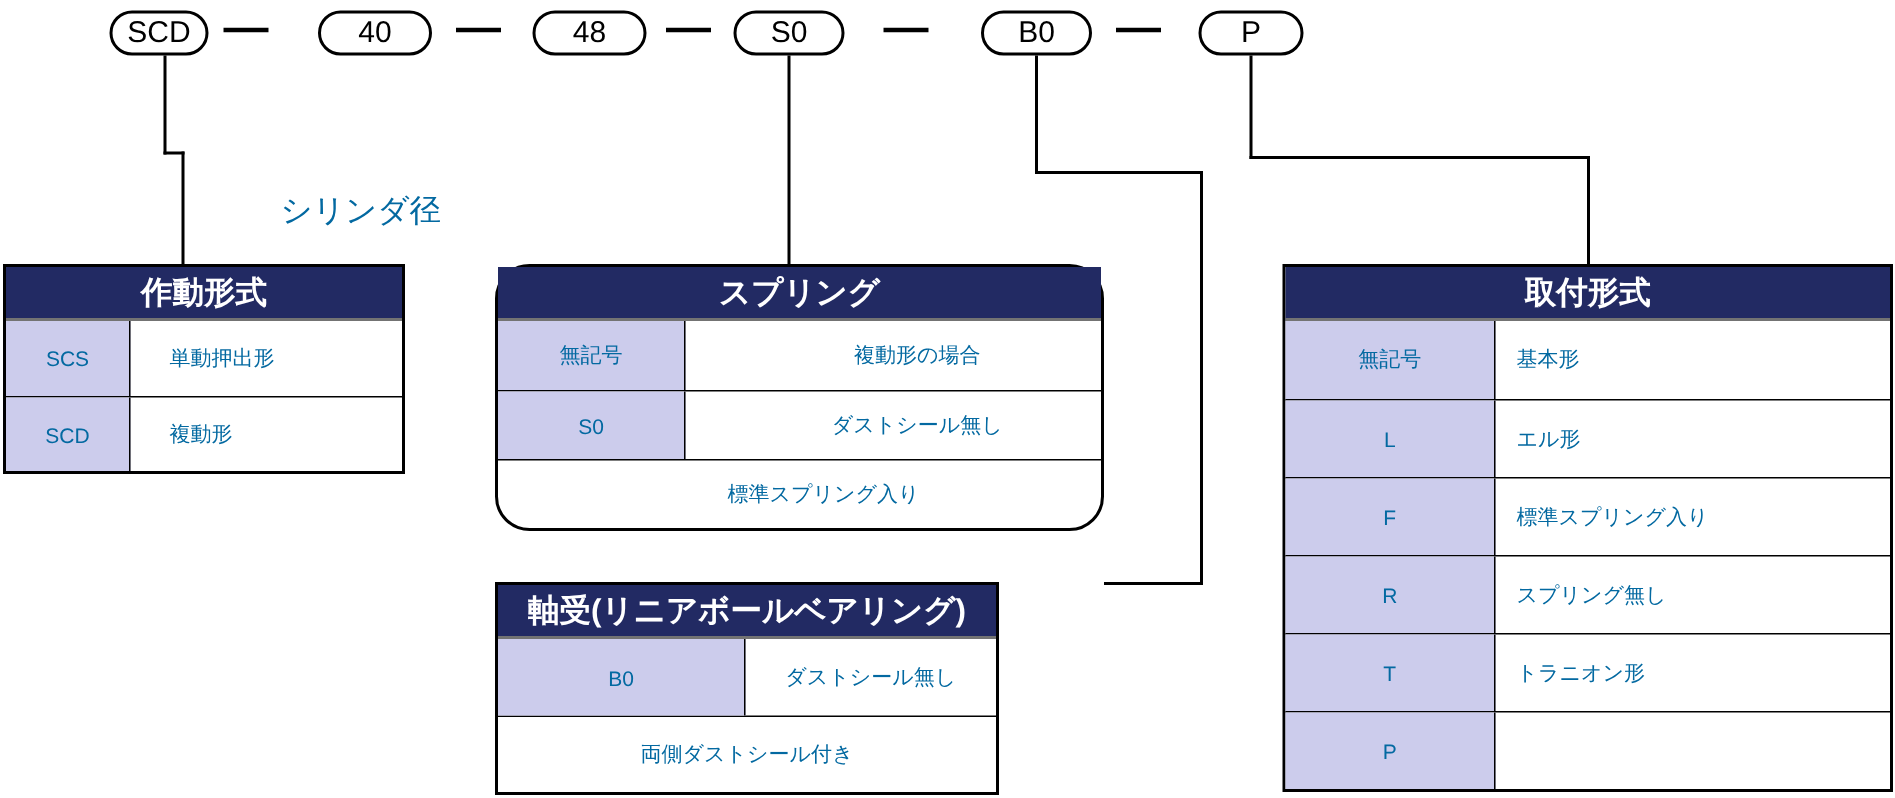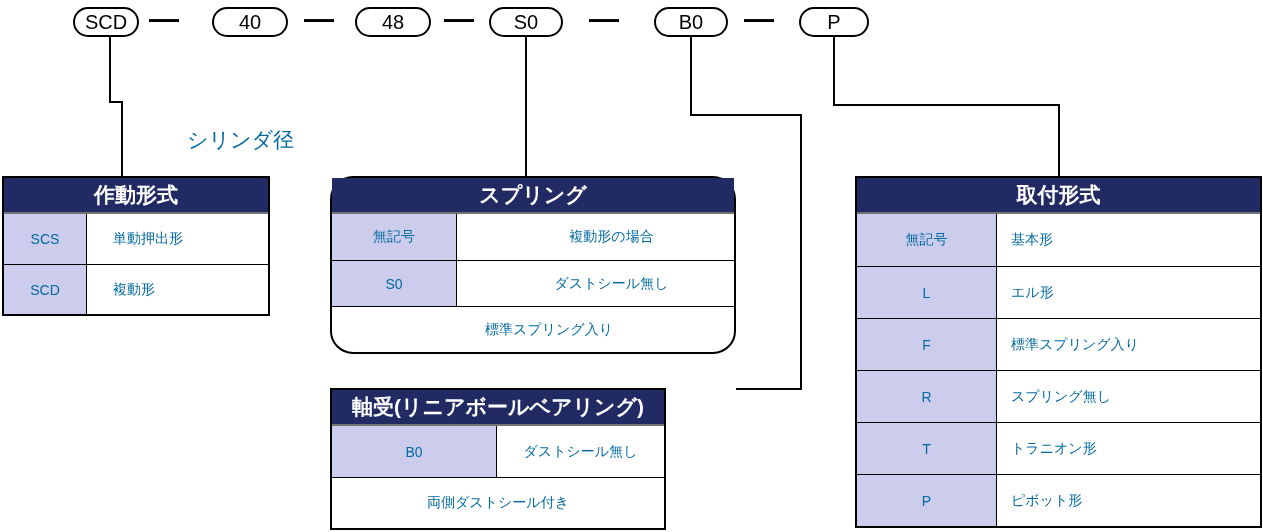--- a/index.html
+++ b/index.html
@@ -156,17 +156,16 @@
     <div class="tbl-row">
       <div class="cell code">R</div>
       <div class="cell desc">スプリング無し</div>
     </div>
     <div class="tbl-row">
       <div class="cell code">T</div>
       <div class="cell desc">トラニオン形</div>
     </div>
     <div class="tbl-row">
       <div class="cell code">P</div>
-      <div class="cell desc">ピボット形</div>
     </div>
   </div>
 
 </div>
 
 </body></html>

